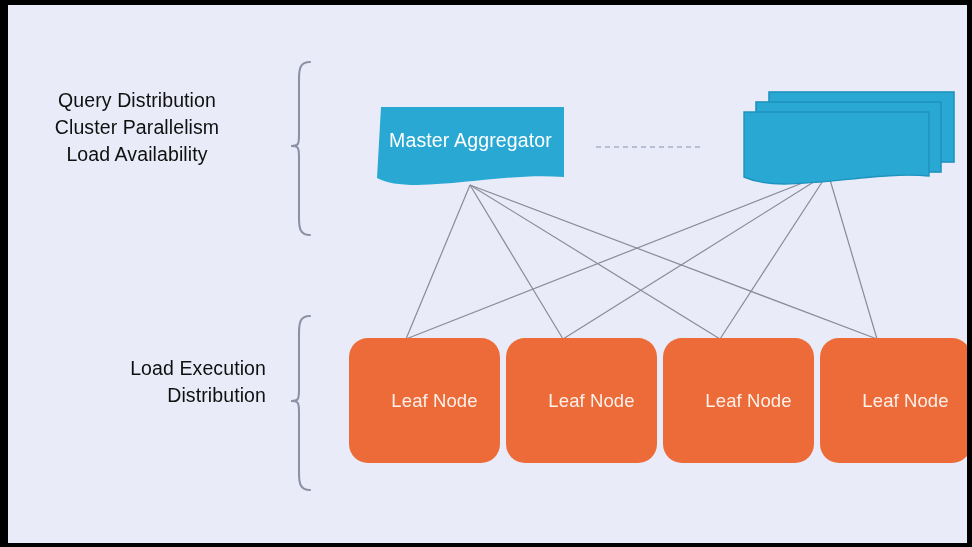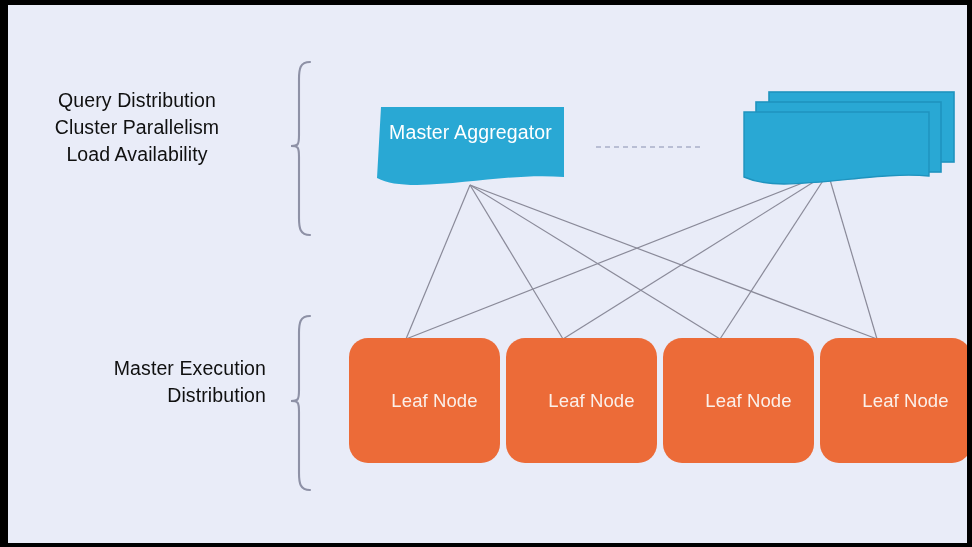--- a/index.html
+++ b/index.html
@@ -67,21 +67,21 @@
   .agg-svg { display: block; width: 100%; height: 100%; overflow: visible; }
   .agg-label {
     position: absolute;
     width: 100%;
     text-align: center;
     color: #ffffff;
     font-size: 19.5px;
     letter-spacing: 0.15px;
     white-space: nowrap;
   }
-  #master-aggregator .agg-label { top: 16px; left: 0; }
+  #master-aggregator .agg-label { top: 24px; left: 0; }
   #child-aggregators .agg-label { top: 42px; left: -3px; }
 
   
   .leaf-node {
     position: absolute;
     top: 333px;
     width: 131px;
     height: 125px;
     background: #ec6b38;
     border-radius: 19px;
@@ -107,21 +107,21 @@
 <div id="stage">
   <div id="canvas">
 
     <div class="label-group" id="labels-top">
       <span class="label-line">Query Distribution</span>
       <span class="label-line">Cluster Parallelism</span>
       <span class="label-line">Load Availability</span>
     </div>
 
     <div class="label-group" id="labels-bot">
-      <span class="label-line">Master Execution</span>
+      <span class="label-line">Load Execution</span>
       <span class="label-line">Distribution</span>
     </div>
 
     <svg id="wires" viewBox="0 0 959 538">
 
       <path d="M 302 57 C 292 57 291 64 291 74 L 291 130 C 291 140 290 141 283 141
                C 290 141 291 142 291 152 L 291 213 C 291 223 292 230 302 230" fill="none" stroke="#8e91a6" stroke-width="2.1" stroke-linecap="round"></path>
 
       <path d="M 302 311 C 292 311 291 318 291 328 L 291 385 C 291 395 290 396 283 396
                C 290 396 291 397 291 407 L 291 468 C 291 478 292 485 302 485" fill="none" stroke="#8e91a6" stroke-width="2.1" stroke-linecap="round"></path>

